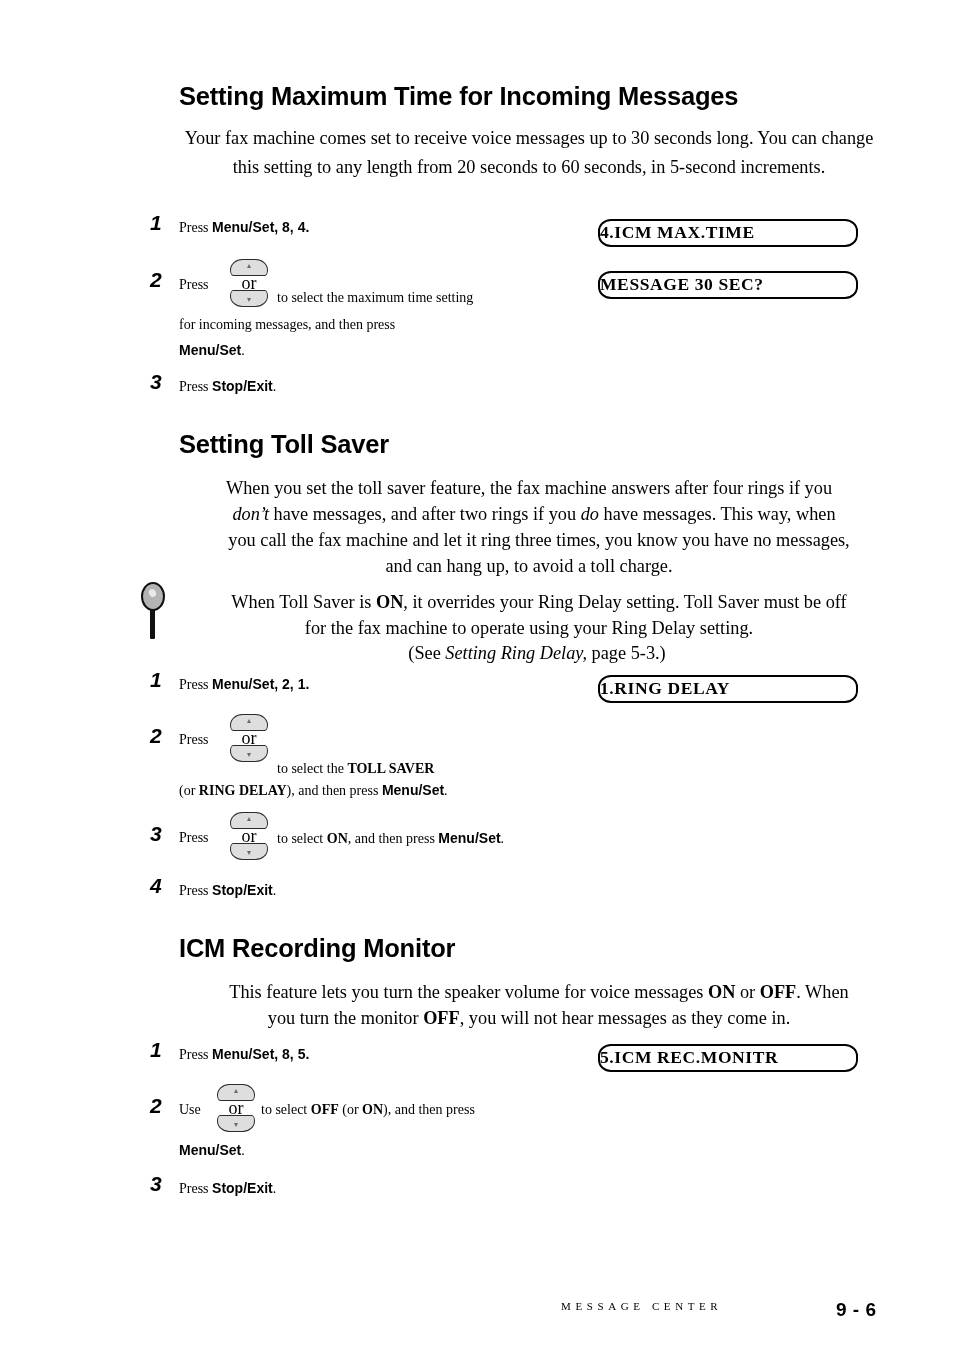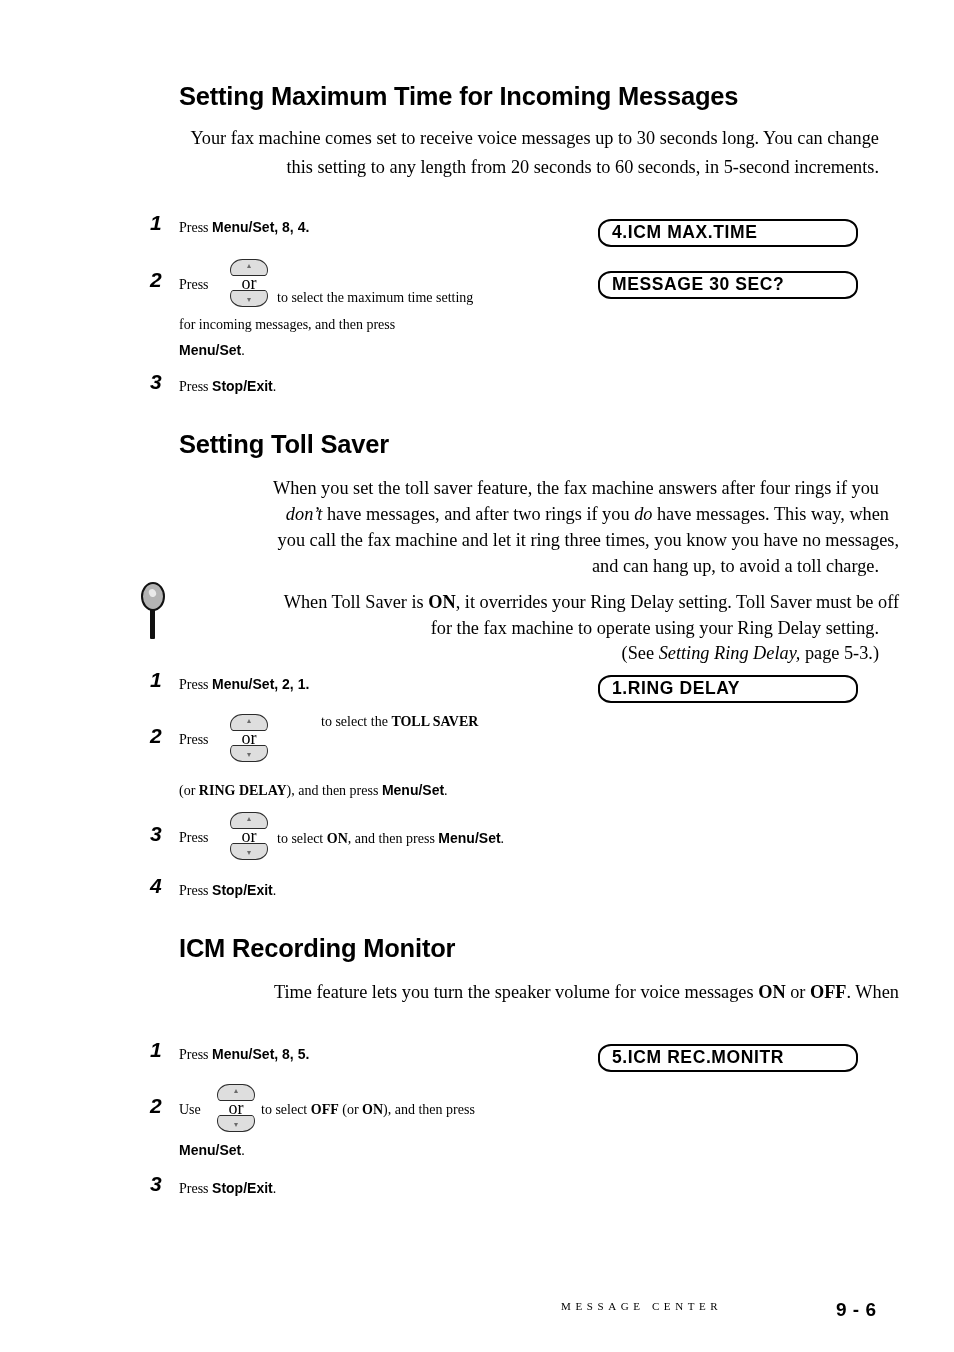--- a/index.html
+++ b/index.html
@@ -30,21 +30,21 @@
     white-space: nowrap;
     line-height: 1.1;
   }
 
   
   .para {
     position: absolute;
     left: 179px;
     font-size: 18.3px;
     line-height: 28.6px;
-    text-align: right;
+    text-align: center;
   }
 
   
   .stepnum {
     position: absolute;
     left: 150px;
     width: 24px;
     font-family: "Liberation Sans", "DejaVu Sans", sans-serif;
     font-weight: bold;
     font-style: italic;
@@ -64,25 +64,24 @@
     width: 260px;
     height: 28px;
     border: 2.2px solid #000;
     border-radius: 13px / 12px;
     background: #fff;
     display: flex;
     align-items: center;
     justify-content: flex-start;
   }
   .lcd span {
-    font-family: Liberation Sans, sans-serif;
+    font-family: Liberation Serif, serif;
     font-size: 17.5px;
     font-weight: bold;
     letter-spacing: 0.6px;
-    padding-left: 12px;
     white-space: pre;
     line-height: 1;
   }
 
   
   .keyicon {
     position: absolute;
     width: 42px;
     height: 48px;
   }
@@ -233,21 +232,21 @@
     <div class="lens">
       <div class="gleam"></div>
     </div>
     <div class="handle"></div>
   </div>
 
   <div class="para" style="top:588px; width:720px;">
     <span>When Toll Saver is </span><span class="bserif">ON</span><span>, it overrides your Ring Delay setting. Toll Saver must be off</span>
   </div>
   <div class="para" style="top:614px; width:700px;">for the fax machine to operate using your Ring Delay setting.</div>
-  <div class="para" style="top:639px; width:700px;">
+  <div class="para" style="top:639px; width:700px;margin-left:8px;">
     <span>(See </span><span class="i">Setting Ring Delay,</span><span> page 5-3.)</span>
   </div>
 
   <div class="stepnum" style="top:668px;">1</div>
   <div class="steptxt" style="top:670px;">
     <span>Press </span><span class="bsans">Menu/Set</span><span class="bsans">, 2, 1.</span>
   </div>
 
   <div class="lcd" style="top:675px; left:598px;">
     <span>1.RING DELAY</span>
@@ -259,21 +258,21 @@
   </div>
 
   <div class="keyicon" style="top:714px; left:228px;">
     <div class="kcap up"></div>
     <div class="karrow up">▴</div>
     <div class="kor">or</div>
     <div class="kcap dn"></div>
     <div class="karrow dn">▾</div>
   </div>
 
-  <div class="steptxt" style="top:708px; left:277px;margin-left:44px;">
+  <div class="steptxt" style="top:755px; left:277px;">
     <span> to select the </span><span class="bserif">TOLL SAVER</span>
   </div>
 
   <div class="steptxt" style="top:776px;">
     <span>(or </span><span class="bserif">RING DELAY</span><span>), and then press  </span><span class="bsans">Menu/Set</span><span>.</span>
   </div>
 
   <div class="stepnum" style="top:822px;">3</div>
   <div class="steptxt" style="top:824px;">
     <span>Press </span>
@@ -292,21 +291,24 @@
   </div>
 
   <div class="stepnum" style="top:874px;">4</div>
   <div class="steptxt" style="top:876px;">
     <span>Press </span><span class="bsans">Stop/Exit</span><span>.</span>
   </div>
 
   <div class="h1" style="top:934px;">ICM Recording Monitor</div>
 
   <div class="para" style="top:978px; width:720px;">
-    <span>Time feature lets you turn the speaker volume for voice messages </span><span class="bserif">ON</span><span> or </span><span class="bserif">OFF</span><span>. When</span>
+    <span>This feature lets you turn the speaker volume for voice messages </span><span class="bserif">ON</span><span> or </span><span class="bserif">OFF</span><span>. When</span>
+  </div>
+  <div class="para" style="top:1004px; width:700px;">
+    <span>you turn the monitor </span><span class="bserif">OFF</span><span>, you will not hear messages as they come in.</span>
   </div>
 
   <div class="stepnum" style="top:1038px;">1</div>
   <div class="steptxt" style="top:1040px;">
     <span>Press </span><span class="bsans">Menu/Set</span><span class="bsans">, 8, 5.</span>
   </div>
 
   <div class="lcd" style="top:1044px; left:598px;">
     <span>5.ICM REC.MONITR</span>
   </div>

